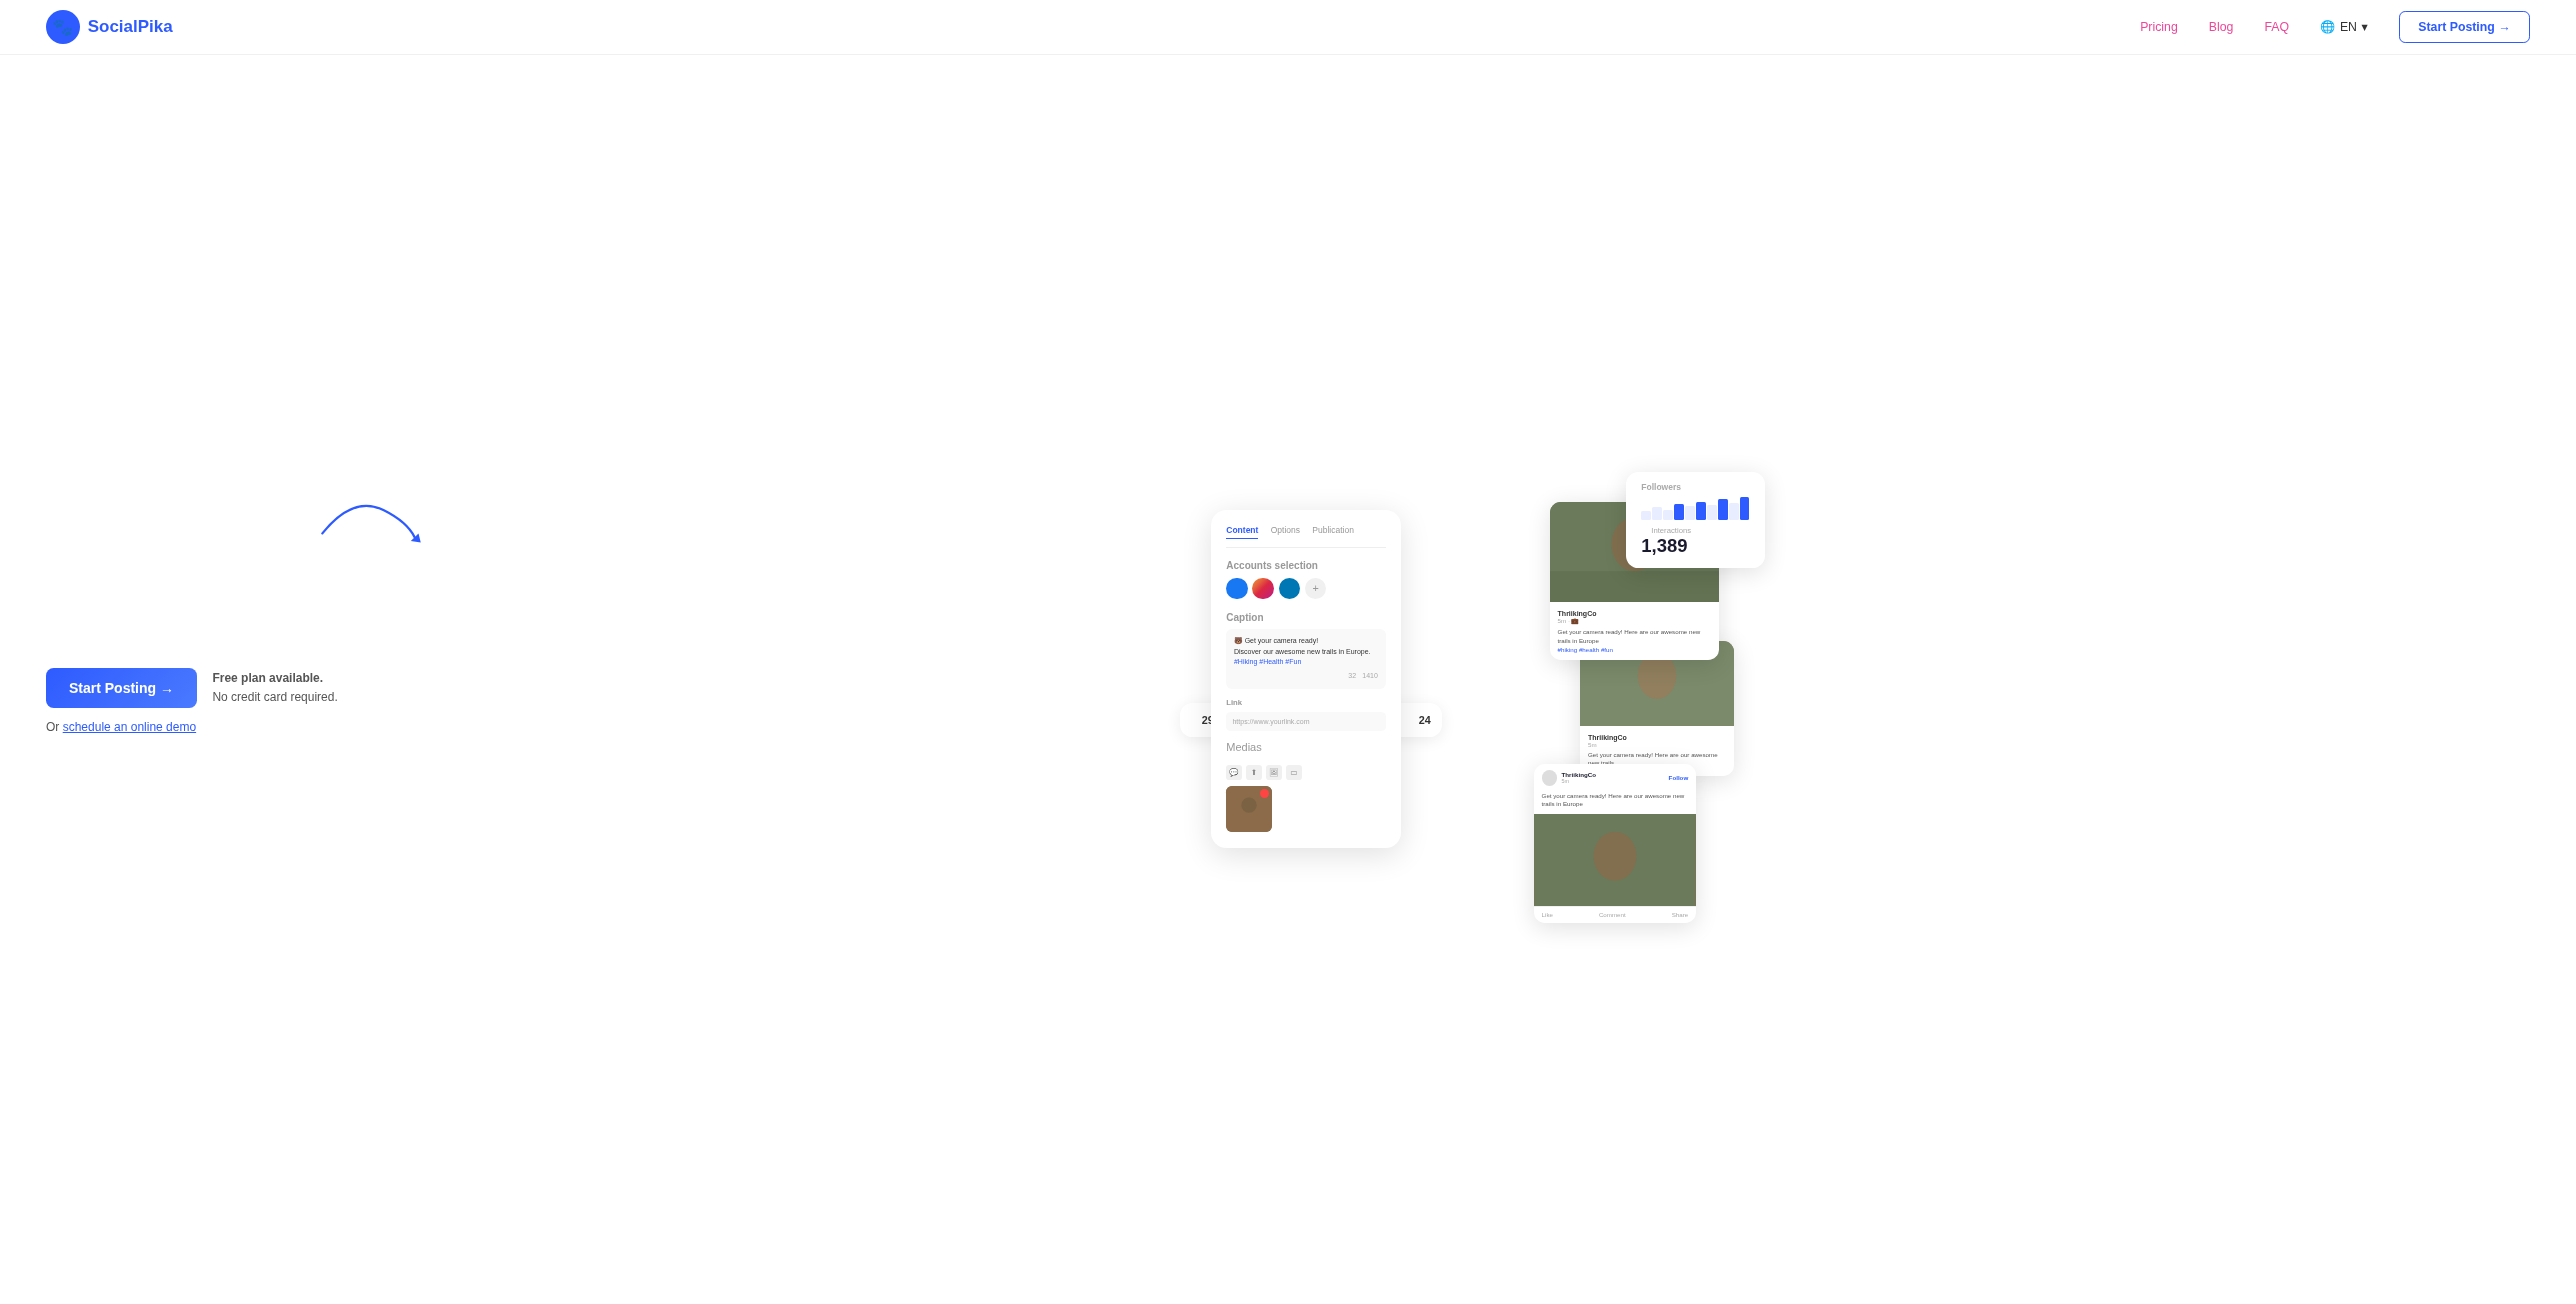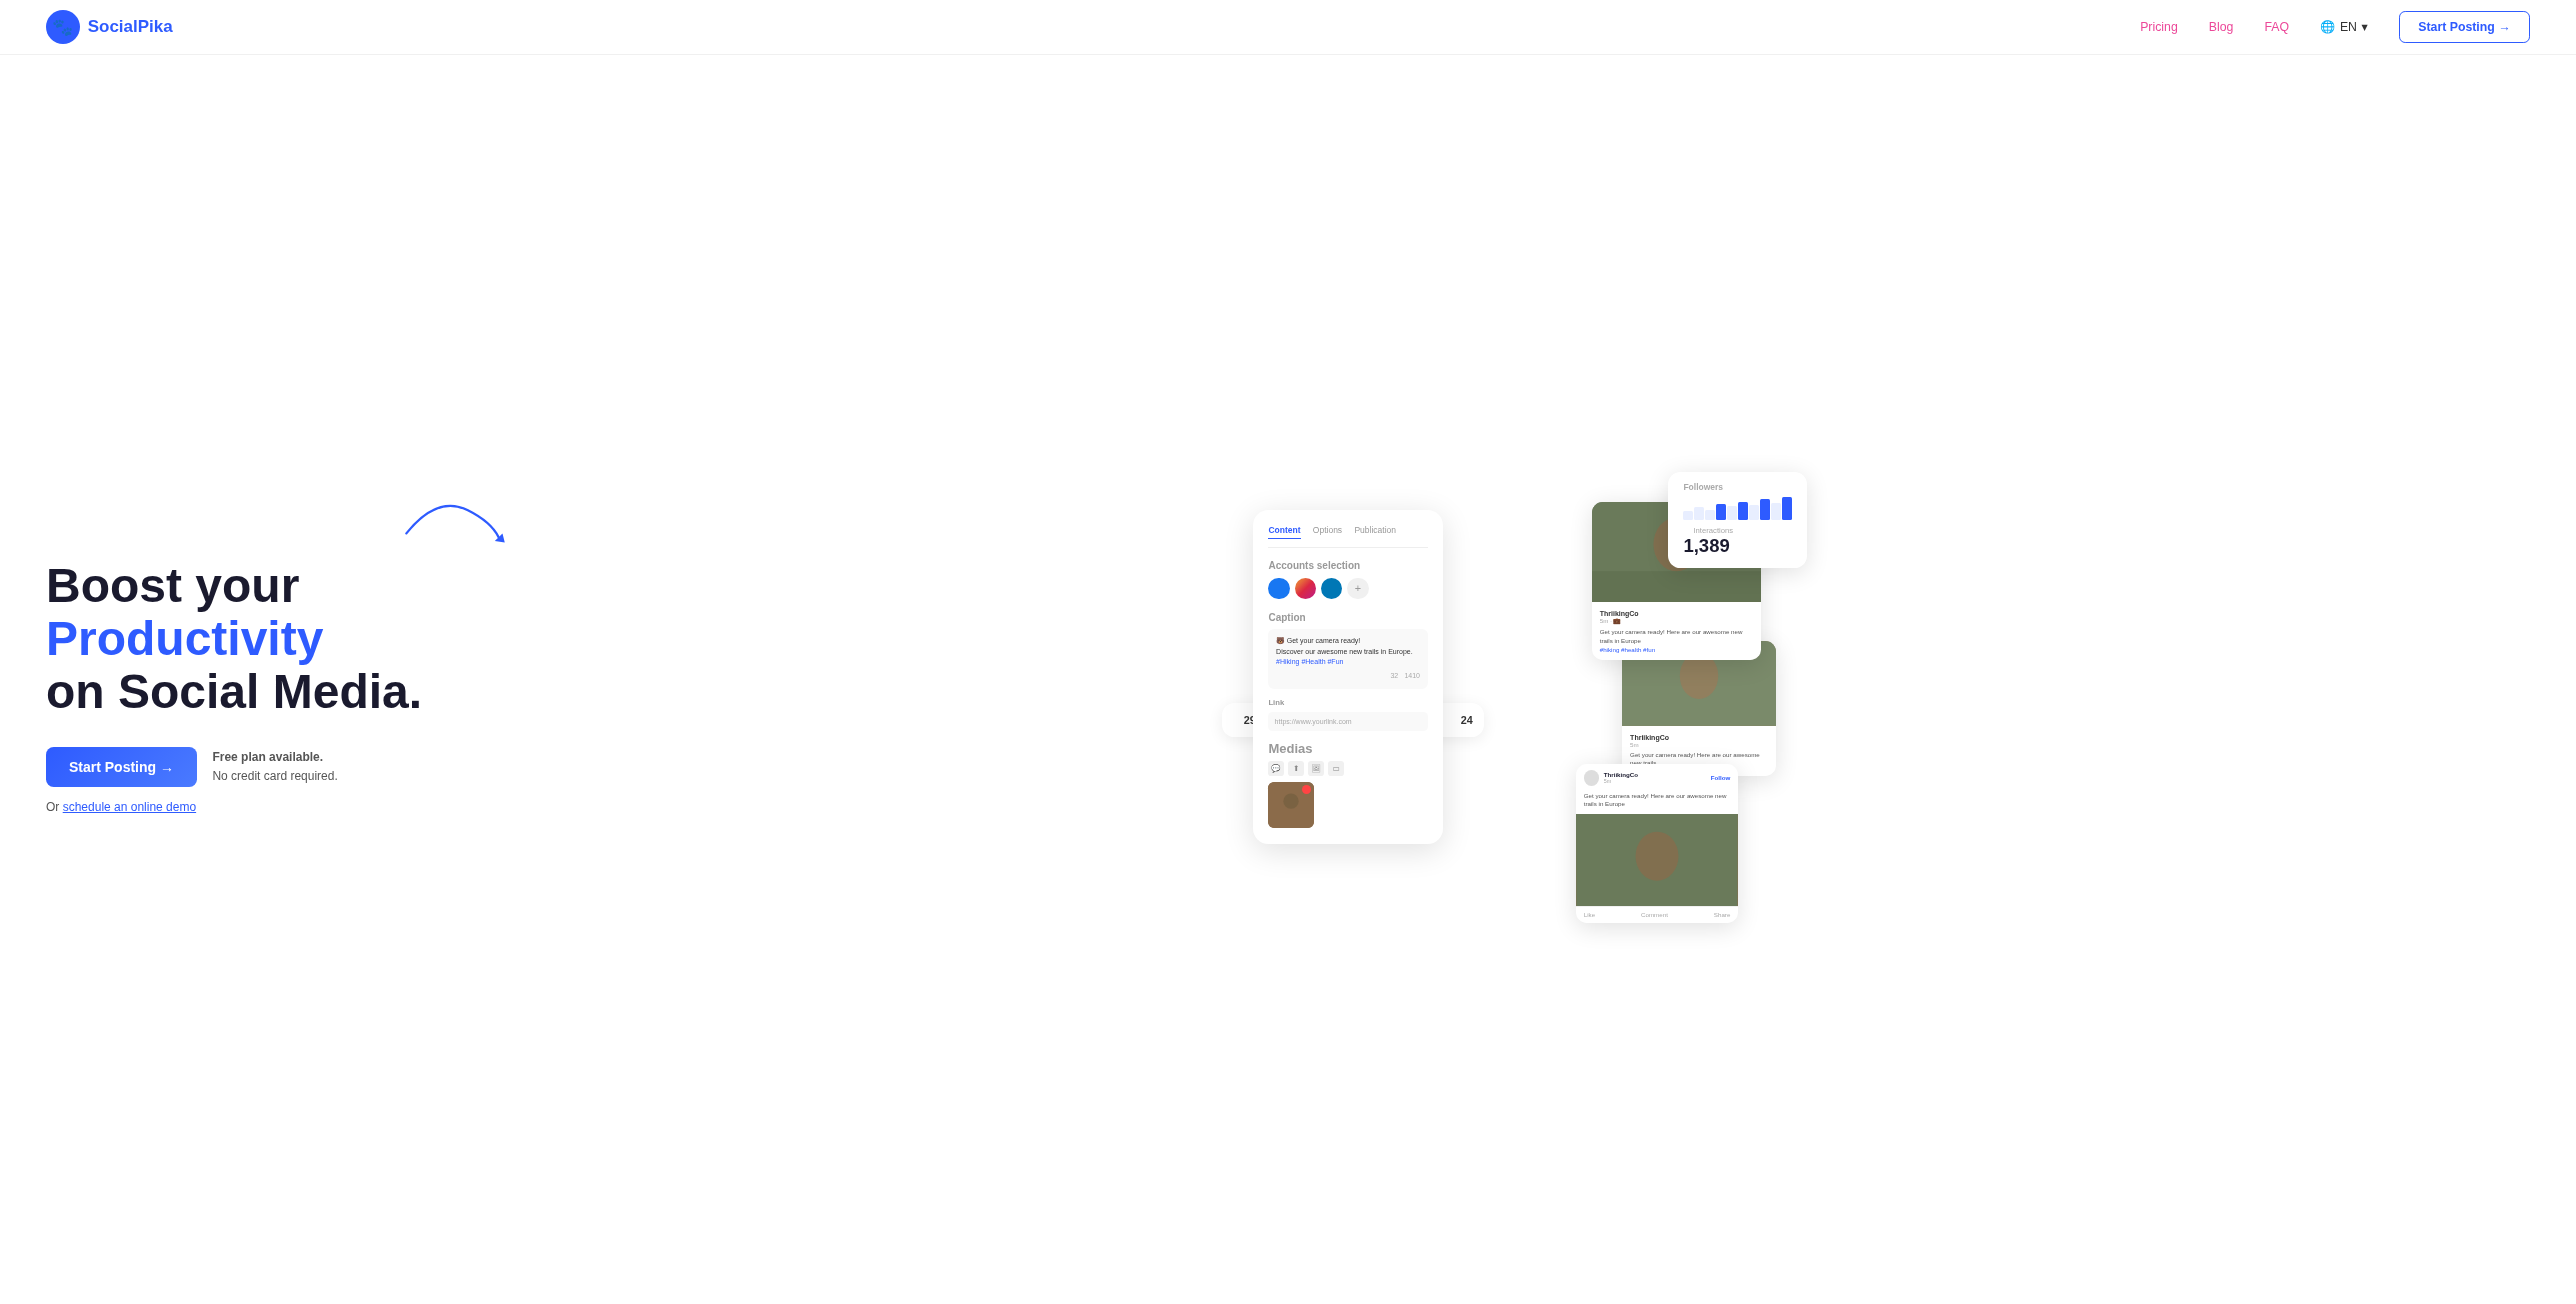--- a/index.html
+++ b/index.html
@@ -70,21 +70,21 @@
     .dash-avatar { width: 21.6px; height: 21.6px; border-radius: 50%; }
     .dash-avatar-fb { background: #1877f2; }
     .dash-avatar-ig { background: linear-gradient(135deg,#f09433,#e6683c,#dc2743,#cc2366,#bc1888); }
     .dash-avatar-li { background: #0077b5; }
     .dash-avatar-add { background: #f0f0f0; color: #999; font-size: 10.8px; display: flex; align-items: center; justify-content: center; }
     .dash-caption-box { background: #f9f9f9; border-radius: 6.2px; padding: 7.7px; margin-bottom: 9.2px; font-size: 7px; color: #333; line-height: 1.5; }
     .dash-caption-hash { color: #2e5bff; }
     .dash-stats { display: flex; justify-content: flex-end; gap: 6.2px; font-size: 7px; color: #aaa; margin-top: 3.1px; }
     .dash-link-label { font-size: 7.7px; color: #999; margin-bottom: 4.6px; font-weight: 600; }
     .dash-link-input { background: #f9f9f9; border-radius: 4.6px; padding: 6.2px; font-size: 7px; color: #aaa; margin-bottom: 9.2px; }
-    .dash-media-label { font-size: 13px; color: #999; margin-bottom: 5px; font-weight: 700; }
+    .dash-media-label { font-size: 11px; color: #999; margin-bottom: 12px; font-weight: 400; }
     .dash-media-icons { display: flex; gap: 4.6px; margin-bottom: 6.2px; }
     .dash-media-icon { width: 15.4px; height: 15.4px; background: #f0f0f0; border-radius: 3.1px; display: flex; align-items: center; justify-content: center; font-size: 7.7px; color: #888; }
     .dash-media-thumb { width: 46px; height: 46px; background: #8B6B4A; border-radius: 6.2px; position: relative; overflow: hidden; }
     .dash-media-thumb::after { content: ''; position: absolute; top: 3.1px; right: 3.1px; width: 9.2px; height: 9.2px; background: #ff4444; border-radius: 50%; }
 
     
     .cal-strip {
       position: absolute; left: 0; top: 216px;
       width: 262px; background: #fff; border-radius: 12.3px;
       box-shadow: 0 3.1px 15.4px rgba(0,0,0,0.08); padding: 10.8px 12.3px; z-index: 3;
@@ -161,25 +161,20 @@
       <span>EN</span>
       <span>▾</span>
     </div>
     <a class="nav-cta" href="#">Start Posting →</a>
   </div>
 </nav>
 
 <section class="hero">
 
   <div class="hero-left">
-    <h1 class="hero-title">
-      <span>Boost your</span><br>
-      <span class="blue">Productivity</span><br>
-      <span>on Social Media.</span>
-    </h1>
     <div class="hero-actions">
       <a class="hero-cta-btn" href="#">Start Posting →</a>
       <div class="hero-free-note">
         <strong>Free plan available.</strong>
         <span>No credit card required.</span>
       </div>
     </div>
     <div class="hero-demo-link">
       <span>Or</span>
       <a href="#">schedule an online demo</a>

